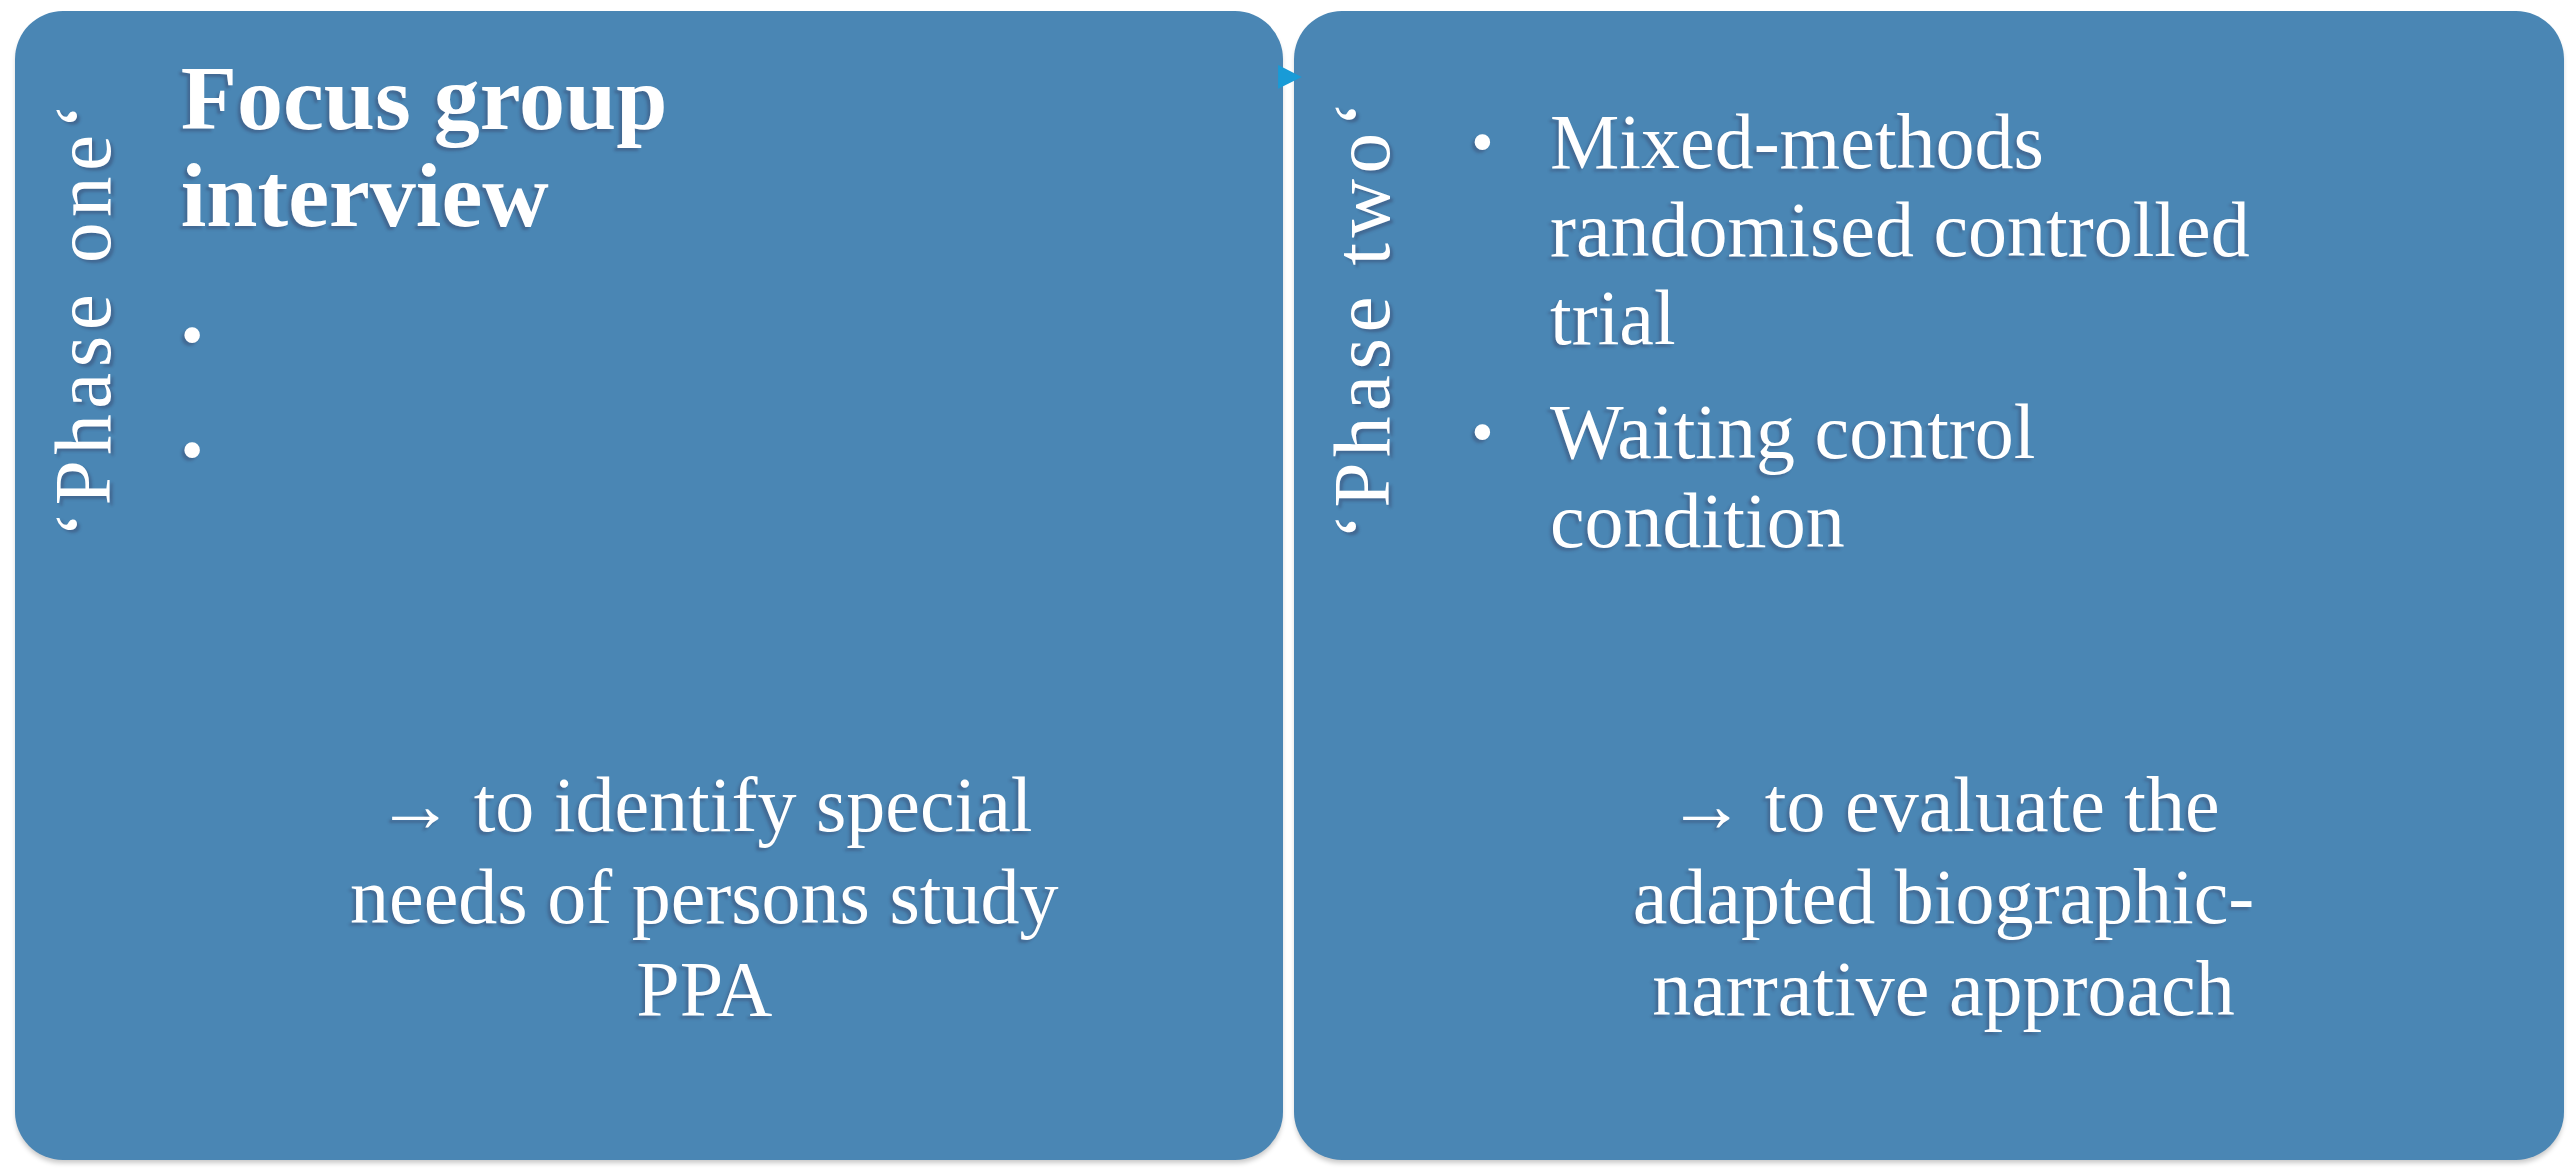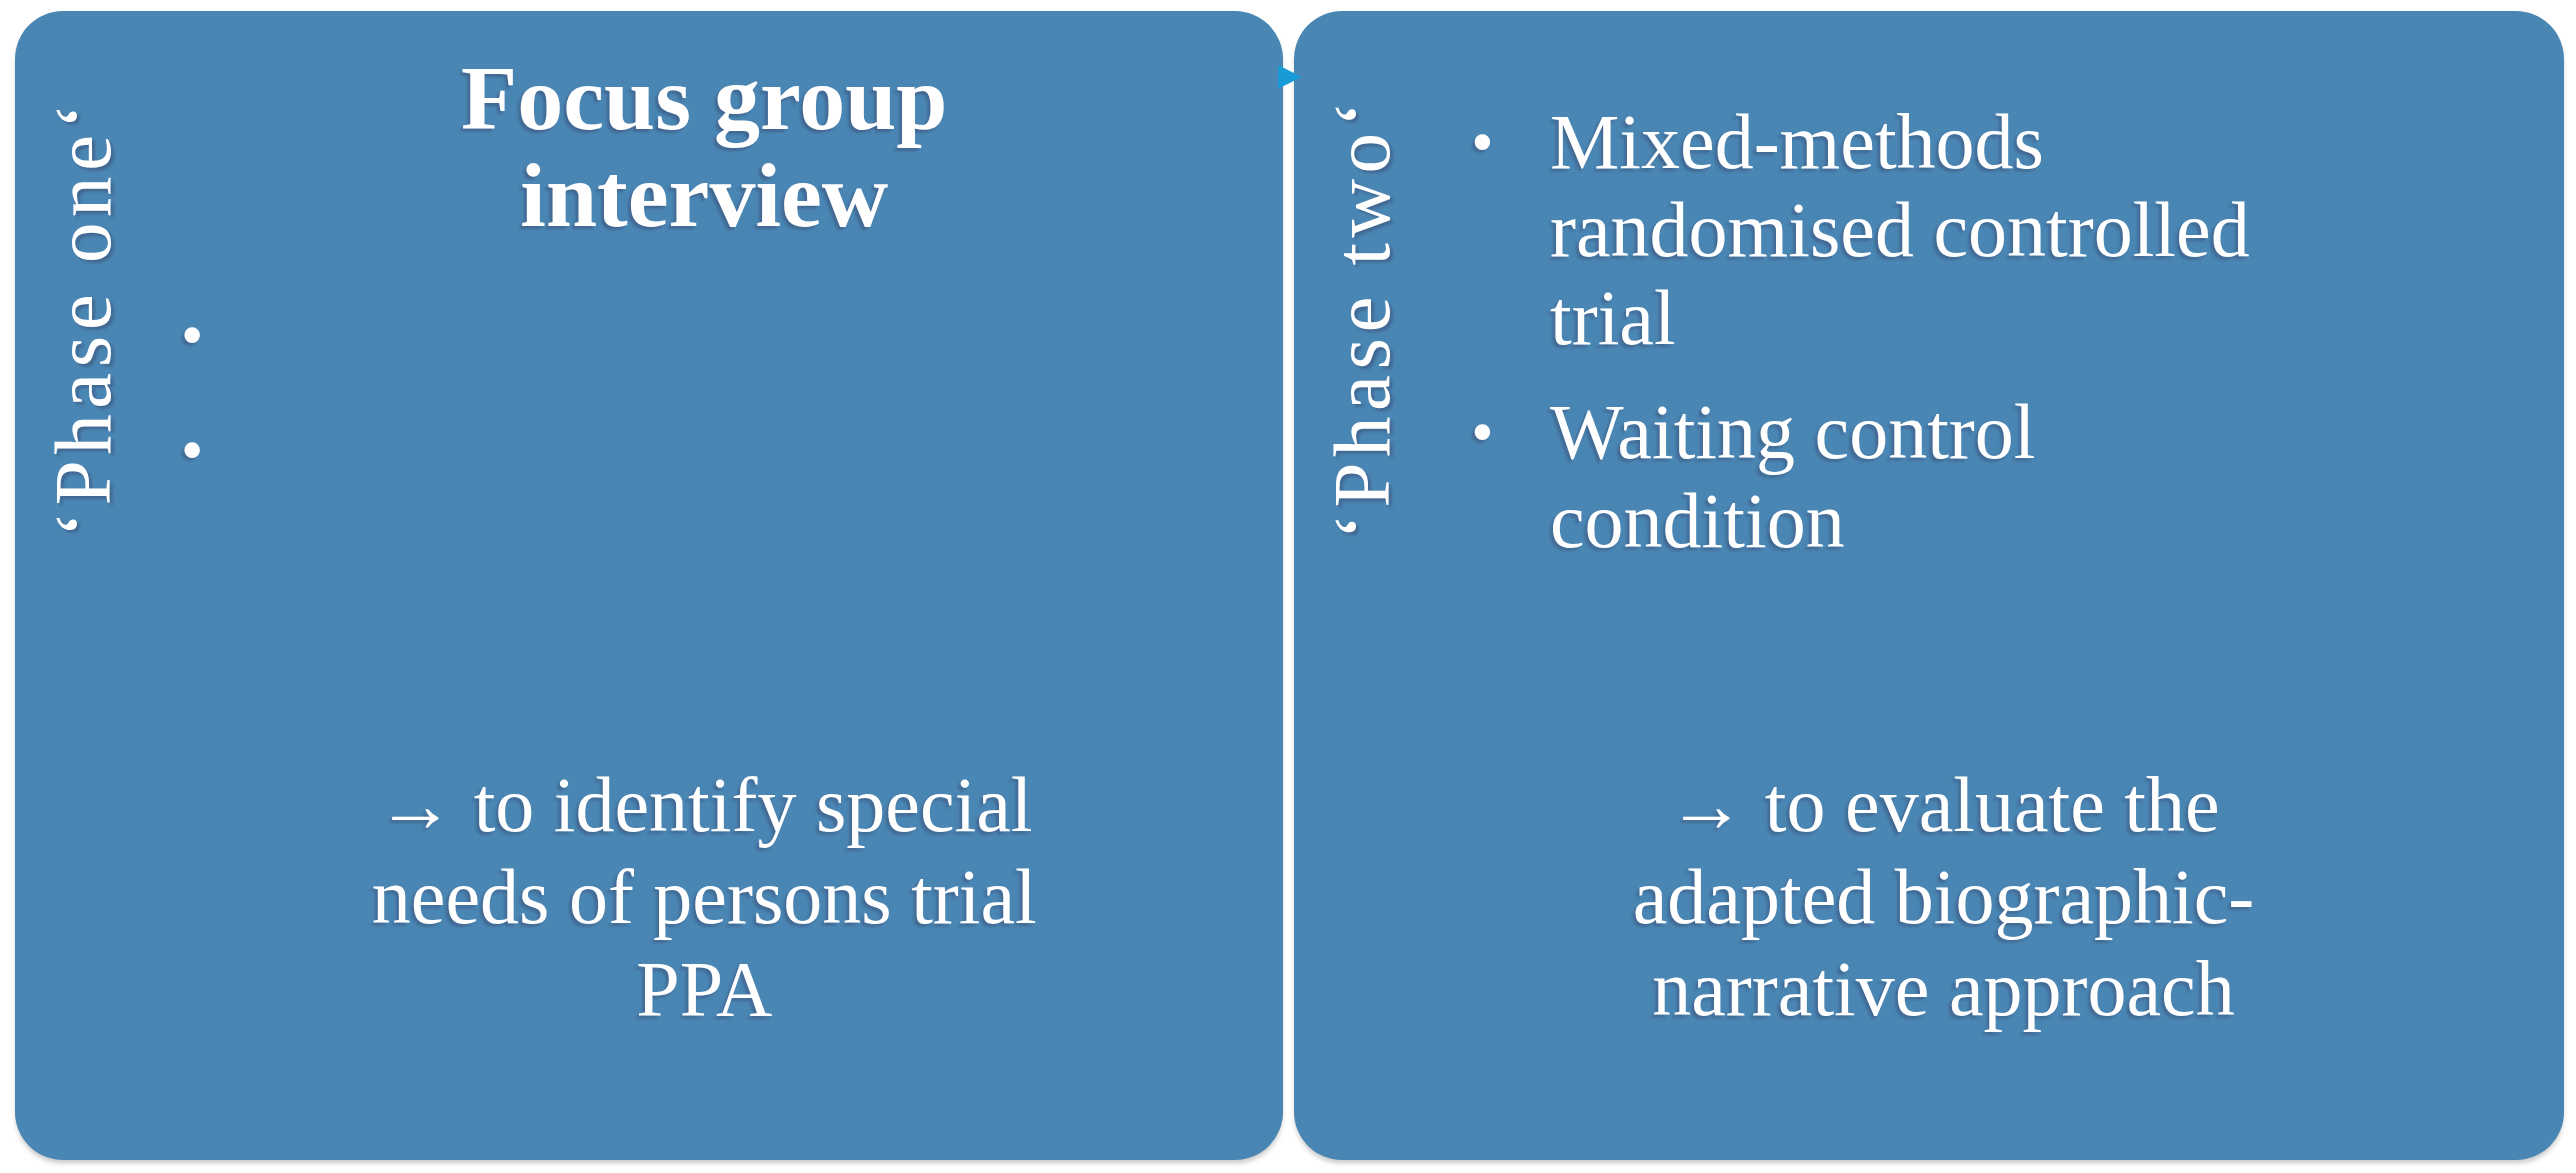--- a/index.html
+++ b/index.html
@@ -50,21 +50,20 @@
     display: flex; flex-direction: column;
   }
   #phase-two-box .content { padding-left: 177px; padding-right: 148px; }
 
   .box-title {
     font-weight: bold;
     font-size: 92px;
     line-height: 1.05;
     white-space: pre-line;
     text-shadow: -2.8px 2.8px 2.8px rgba(45,35,70,0.30);
-    text-align: center;
   }
 
   .bullets { margin-top: 48px; }
   .bullet-item {
     display: flex;
     font-size: 78px;
     line-height: 1.13;
     margin-bottom: 26px;
     text-shadow: -2.8px 2.8px 2.8px rgba(45,35,70,0.28);
   }
@@ -104,21 +103,21 @@
 interview</div>
       <div class="bullets">
         <div class="bullet-item">
           <span class="bullet-marker">•</span>
         </div>
         <div class="bullet-item">
           <span class="bullet-marker">•</span>
         </div>
       </div>
       <div class="outcome">→ to identify special
-needs of persons trial
+needs of persons study
 PPA</div>
     </div>
   </div>
 
   <div class="phase-box" id="phase-two-box">
     <div class="side-label-wrap">
       <span class="side-label">‘Phase two‘</span>
     </div>
     <div class="content">
       <div class="bullets">

